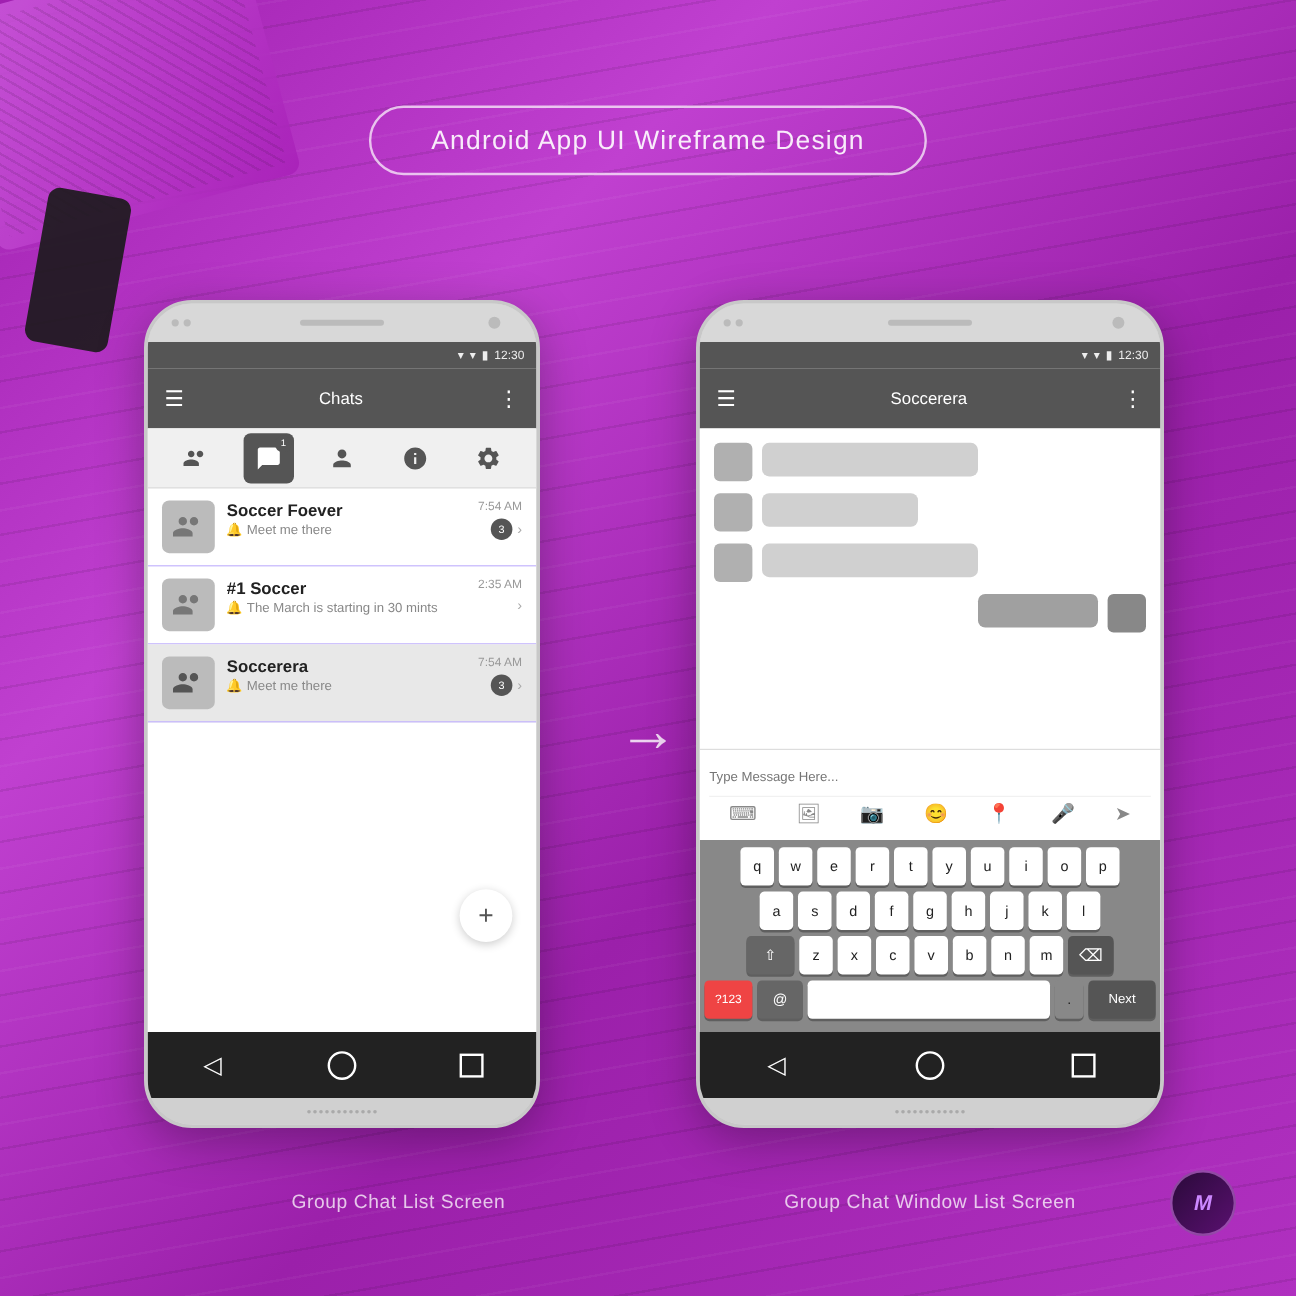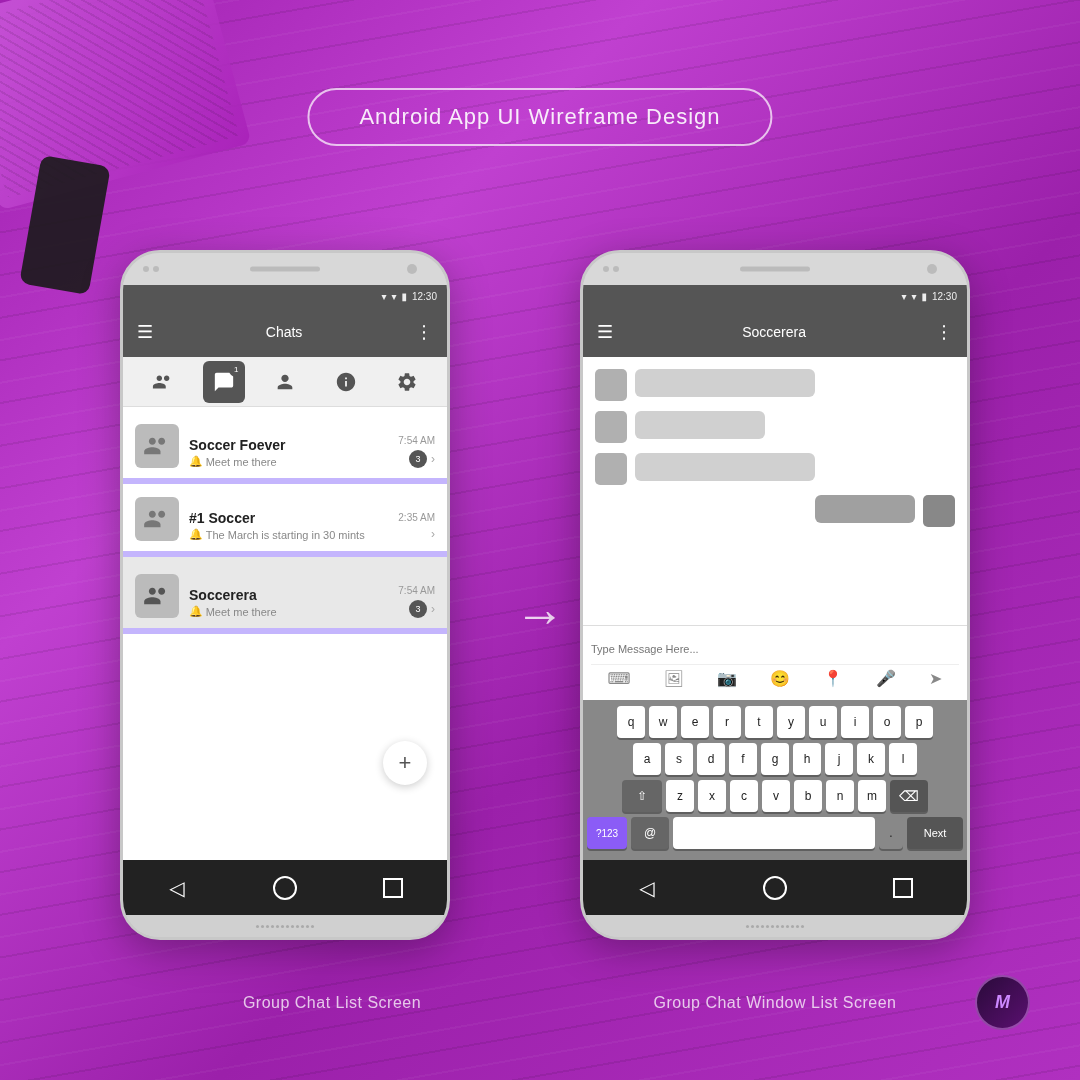--- a/index.html
+++ b/index.html
@@ -314,23 +314,23 @@
       font-weight: 600;
     }
 
     
     .chat-list {
       flex: 1;
       overflow: hidden;
     }
     .chat-item {
       display: flex;
-      align-items: flex-end;
+      align-items: flex-start;
       padding: 10px 12px;
-      border-bottom: 6px solid #c4b5fd;
+      border-bottom: 1px solid #c4b5fd;
       gap: 10px;
       cursor: pointer;
     }
     .chat-item.active-chat {
       background: #e8e8e8;
     }
     .chat-avatar {
       width: 44px;
       height: 44px;
       background: #bbb;
@@ -361,21 +361,20 @@
     }
     .chat-meta {
       display: flex;
       flex-direction: column;
       align-items: flex-end;
       gap: 4px;
     }
     .chat-time {
       font-size: 10px;
       color: #999;
-      margin-top: 18px;
     }
     .chat-badge {
       width: 18px;
       height: 18px;
       background: #555;
       border-radius: 50%;
       color: white;
       font-size: 9px;
       display: flex;
       align-items: center;
@@ -552,21 +551,21 @@
       color: #222;
       cursor: pointer;
       box-shadow: 0 2px 0 rgba(0,0,0,0.3);
       font-weight: 500;
     }
     .key-regular { width: 28px; }
     .key-wide { width: 40px; background: #666; color: white; }
     .key-space { flex: 1; background: #fff; }
     .key-backspace { width: 38px; background: #555; color: white; font-size: 14px; }
     .key-next { width: 56px; background: #555; color: white; font-size: 11px; }
-    .key-sym { width: 40px; background: #8b5cf6; color: white; font-size: 10px; }
+    .key-sym { width: 40px; background: #ef4444; color: white; font-size: 10px; }
     .key-at { width: 38px; background: #666; color: white; }
     .key-period { width: 24px; background: #888; color: #222; }
   </style>
 </head>
 <body>
 
 <div class="bg"></div>
 
 <div class="laptop-deco"></div>
 

